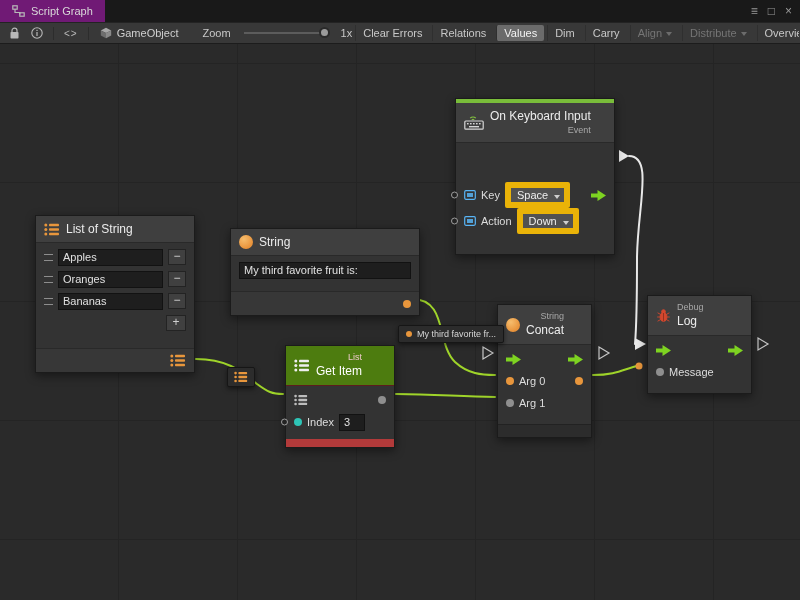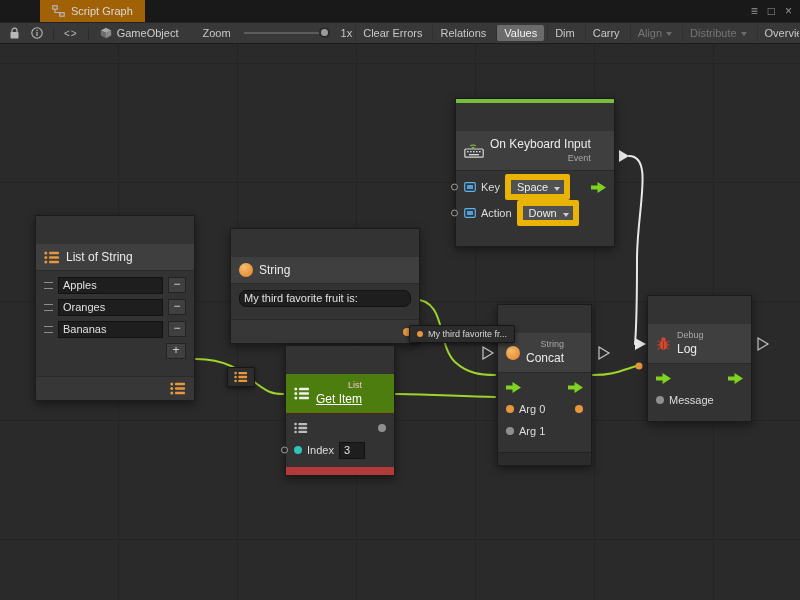--- a/index.html
+++ b/index.html
@@ -2,21 +2,21 @@
 <html><head>
 <meta charset="utf-8">
 <style>
   * { box-sizing: border-box; margin: 0; padding: 0; }
   html, body { width: 800px; height: 600px; overflow: hidden; background: #191919;
     font-family: "Liberation Sans", sans-serif; }
 
   
   .tabbar { height: 22px; background: #191919; display: flex; align-items: stretch; }
   .tab { display: flex; align-items: center; gap: 6px; padding: 0 12px;
-    background: #a16207; font-size: 11px; color: #d8d8d8; margin-left: 40px; }
+    background: #701a75; font-size: 11px; color: #d8d8d8; }
   .flex-spacer { flex: 1; }
   .winicons { display: flex; align-items: center; gap: 10px; padding: 0 8px;
     color: #9a9a9a; font-size: 12px; }
   .winicons span { cursor: default; }
 
   
   .toolbar { height: 22px; background: #383838; border-top: 1px solid #232323;
     border-bottom: 1px solid #1c1c1c; display: flex; align-items: center; gap: 3px;
     padding: 0 5px; font-size: 11px; color: #c8c8c8; overflow: hidden; white-space: nowrap; }
   .tb-icon { display: flex; align-items: center; padding: 0 4px; }
@@ -40,21 +40,21 @@
   .canvas { position: relative; width: 800px; height: 556px; background: #2a2a2a;
     background-image: linear-gradient(#242424 1px, transparent 1px),
                       linear-gradient(90deg, #242424 1px, transparent 1px);
     background-size: 119px 119px; background-position: -1px 19px; overflow: hidden; }
   .wires { position: absolute; left: 0; top: 0; z-index: 1; }
 
   
   .node { position: absolute; z-index: 2; background: #333; border: 1px solid #1b1b1b;
     box-shadow: 0 3px 9px rgba(0,0,0,.45); color: #ddd; font-size: 11px; }
   .node-header { display: flex; align-items: center; gap: 6px; background: #3f3f3f;
-    padding: 6px 8px; border-bottom: 1px solid #292929; margin-top: 28px; }
+    padding: 6px 8px; border-bottom: 1px solid #292929; }
   .hdr-col { display: flex; flex-direction: column; line-height: 1.3; }
   .node-cat { font-size: 9px; color: #a8a8a8; text-align: right; }
   .node-title { font-size: 12px; color: #ececec; }
   .node-body { padding: 3px 0 6px; }
   .node-row { position: relative; display: flex; align-items: center; gap: 5px;
     padding: 0 8px; min-height: 22px; }
   .spacer { flex: 1; }
   .port-hollow { width: 7px; height: 7px; border: 1px solid #9f9f9f; border-radius: 50%;
     background: #232323; flex: none; }
   .edge-port { position: absolute; left: -5px; top: 50%; transform: translateY(-50%); }
@@ -73,24 +73,24 @@
   .port-row { display: flex; align-items: center; justify-content: flex-end; gap: 6px;
     border-top: 1px solid #292929; background: #373737; padding: 4px 8px; min-height: 24px; }
   .list-footer { margin-top: 8px; }
   .string-footer { margin-top: 4px; }
   .dropdown { position: relative; background: #515151; border: 6px solid #eab308;
     border-radius: 2px; padding: 1px 16px 1px 6px; color: #eee; font-size: 11px; flex: none; }
   .dropdown::after { content: ""; position: absolute; right: 4px; top: 7px;
     border-left: 3.5px solid transparent; border-right: 3.5px solid transparent;
     border-top: 4px solid #cfcfcf; }
   .event-strip { height: 4px; background: #79bd3a; }
-  .kb-body { padding-bottom: 20px; }
+  .kb-body { padding-bottom: 20px; margin-top: 36px; }
   .red-header { background: #4d7c0f; border-bottom: 1px solid #5c1d1d; }
   .red-header .node-cat { color: #ecc9c9; }
-  .red-header .node-title { color: #ffffff; text-decoration: underline; }
+  .red-header .node-title { color: #ffffff; }
   .red-footer { height: 8px; background: #b23a3a; }
   .concat-footer { height: 13px; background: #2c2c2c; border-top: 1px solid #222;
     margin-top: 4px; }
 
   
   .wire-badge { position: absolute; z-index: 3; background: #2c2c2c;
     border: 1px solid #161616; border-radius: 2px; display: flex; align-items: center;
     justify-content: center; width: 28px; height: 20px; box-shadow: 0 2px 5px rgba(0,0,0,.5); }
   .wire-tooltip { position: absolute; z-index: 3; background: #2c2c2c;
     border: 1px solid #161616; border-radius: 2px; display: flex; align-items: center;
@@ -254,21 +254,21 @@
       </div>
     </div>
 
     <div class="node" style="left:230px;top:184px;width:190px">
       <div class="node-header">
         <span class="circle-icon"></span>
         <span class="node-title">String</span>
       </div>
       <div class="node-body">
         <div class="node-row">
-          <input class="text-field" style="flex: 1 1 0%; border-radius: 7px;" value="My third favorite fruit is:">
+          <input class="text-field" style="flex: 1 1 0%;" value="My third favorite fruit is:">
         </div>
       </div>
       <div class="port-row string-footer">
         <span class="dot dot-orange"></span>
       </div>
     </div>
 
     <div class="node" style="left:455px;top:54px;width:160px">
       <div class="event-strip"></div>
       <div class="node-header">
@@ -427,19 +427,19 @@
           <g fill="#e8963c">
             <circle cx="1.8" cy="2" r="1.5"></circle>
             <rect x="5" y="0.7" width="10" height="2.6" rx="0.8"></rect>
             <circle cx="1.8" cy="6.5" r="1.5"></circle>
             <rect x="5" y="5.2" width="10" height="2.6" rx="0.8"></rect>
             <circle cx="1.8" cy="11" r="1.5"></circle>
             <rect x="5" y="9.7" width="10" height="2.6" rx="0.8"></rect>
           </g>
         </svg>
     </div>
-    <div class="wire-tooltip" style="left:409px;top:281px">
+    <div class="wire-tooltip" style="left:398px;top:281px">
       <span class="mini-dot"></span>
       <span>My third favorite fr...</span>
     </div>
 
   </div>
 </div>
 
 </body></html>

